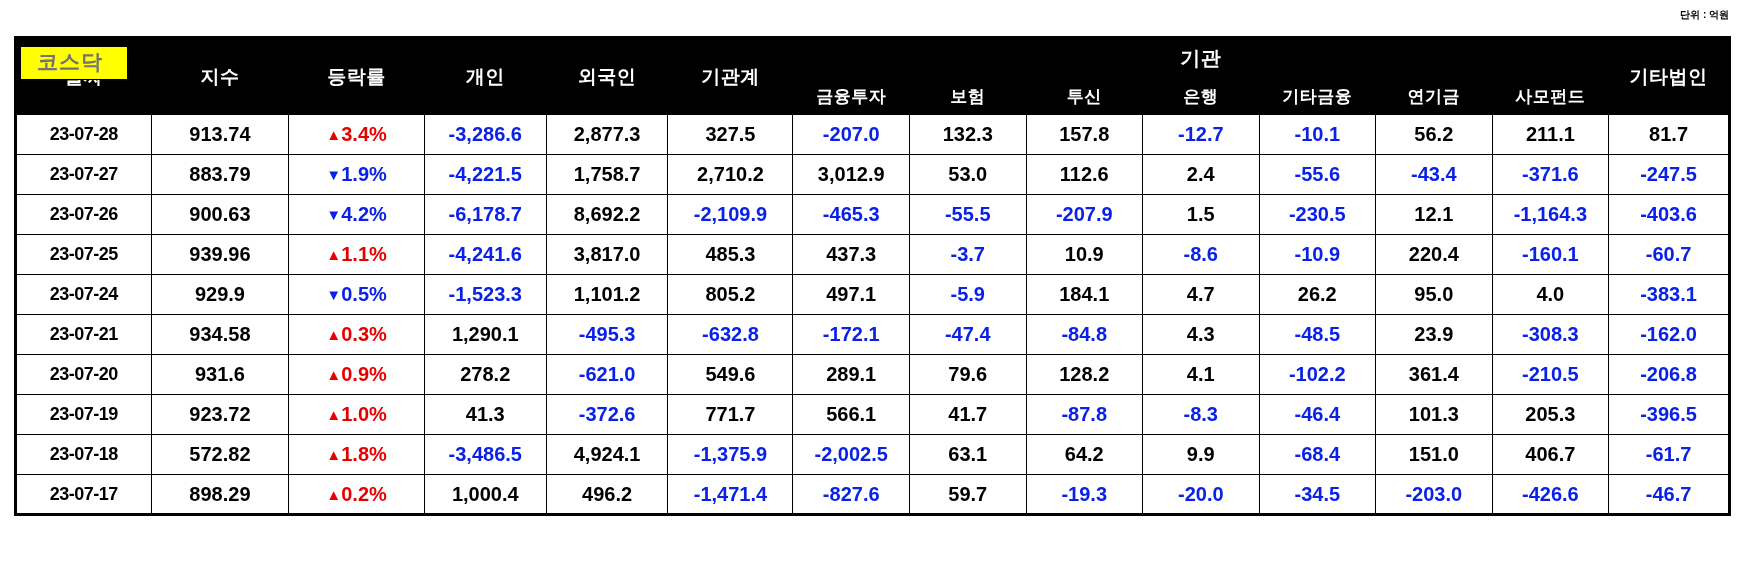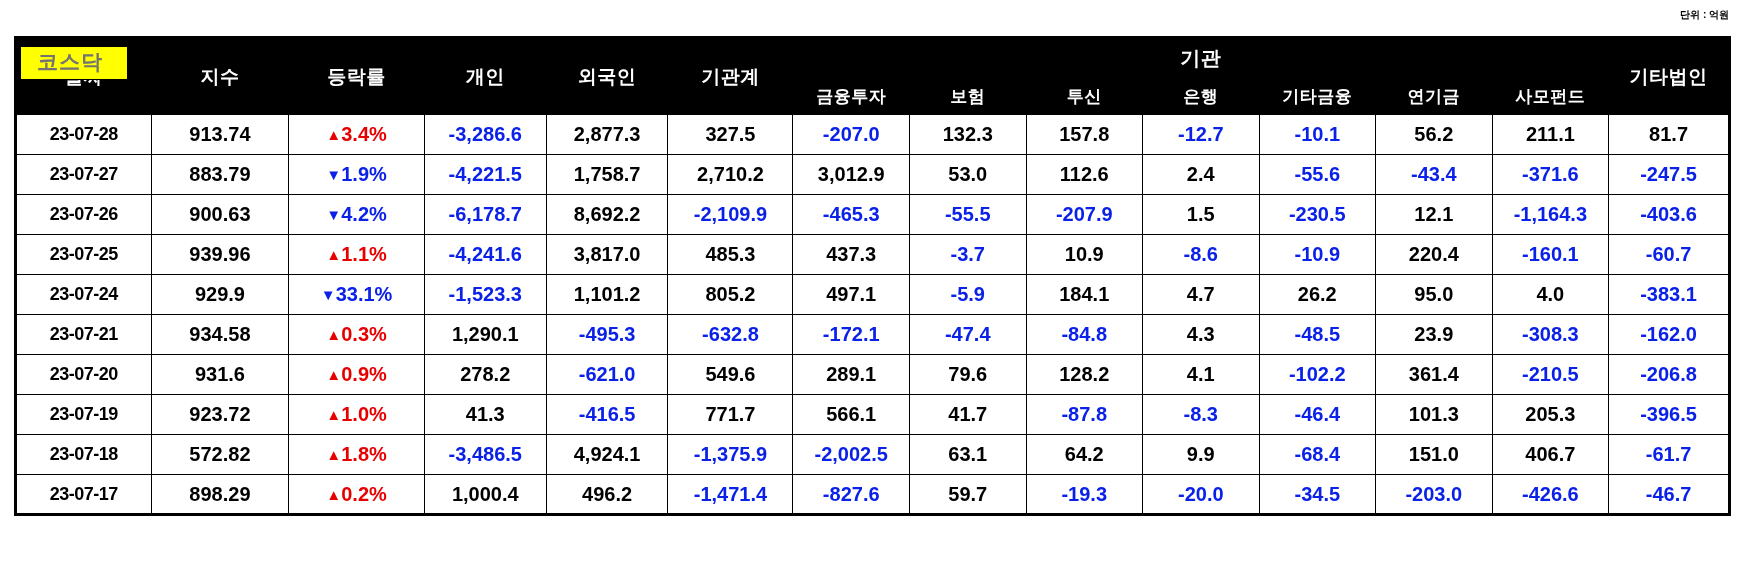--- a/index.html
+++ b/index.html
@@ -214,21 +214,21 @@
             <td class="num pos">10.9</td>
             <td class="num neg">-8.6</td>
             <td class="num neg">-10.9</td>
             <td class="num pos">220.4</td>
             <td class="num neg">-160.1</td>
             <td class="num neg">-60.7</td>
           </tr>
           <tr>
             <td class="date">23-07-24</td>
             <td class="num">929.9</td>
-            <td class="num rate down"><span class="arrow">▼</span><span>33.1%</span></td>
+            <td class="num rate down"><span class="arrow">▼</span><span>0.5%</span></td>
             <td class="num neg">-1,523.3</td>
             <td class="num pos">1,101.2</td>
             <td class="num pos">805.2</td>
             <td class="num pos">497.1</td>
             <td class="num neg">-5.9</td>
             <td class="num pos">184.1</td>
             <td class="num pos">4.7</td>
             <td class="num pos">26.2</td>
             <td class="num pos">95.0</td>
             <td class="num pos">4.0</td>
@@ -264,21 +264,21 @@
             <td class="num neg">-102.2</td>
             <td class="num pos">361.4</td>
             <td class="num neg">-210.5</td>
             <td class="num neg">-206.8</td>
           </tr>
           <tr>
             <td class="date">23-07-19</td>
             <td class="num">923.72</td>
             <td class="num rate up"><span class="arrow">▲</span><span>1.0%</span></td>
             <td class="num pos">41.3</td>
-            <td class="num neg">-416.5</td>
+            <td class="num neg">-372.6</td>
             <td class="num pos">771.7</td>
             <td class="num pos">566.1</td>
             <td class="num pos">41.7</td>
             <td class="num neg">-87.8</td>
             <td class="num neg">-8.3</td>
             <td class="num neg">-46.4</td>
             <td class="num pos">101.3</td>
             <td class="num pos">205.3</td>
             <td class="num neg">-396.5</td>
           </tr>

